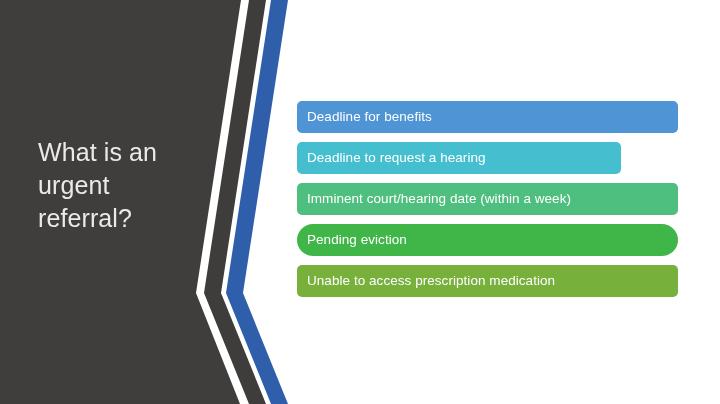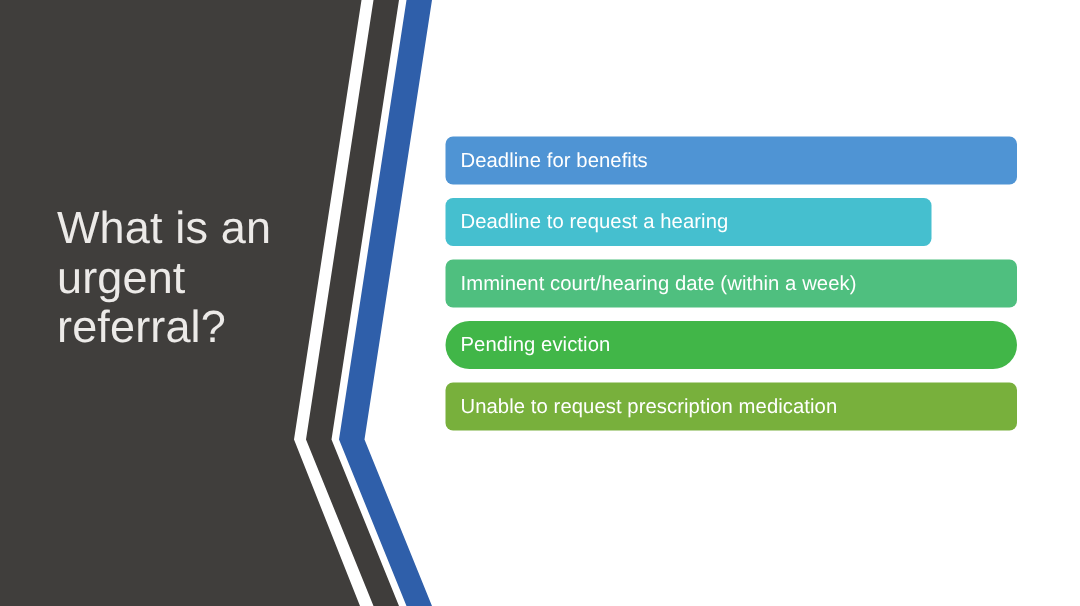--- a/index.html
+++ b/index.html
@@ -25,32 +25,32 @@
   }
 
   
   #title {
     position: absolute;
     left: 38px;
     top: 136px;
     width: 175px;
     color: #eceae8;
     font-family: "Liberation Sans", sans-serif;
-    font-size: 30px;
+    font-size: 25px;
     font-weight: 400;
     line-height: 33px;
     letter-spacing: 0.1px;
     white-space: pre-line;
   }
 
   
   #bars {
     position: absolute;
     left: 297px;
-    top: 91px;
+    top: 101px;
     width: 381px;
   }
   .bar {
     position: relative;
     height: 32px;
     margin-bottom: 9px;
     border-radius: 5px;
     display: flex;
     align-items: center;
     box-sizing: border-box;
@@ -99,18 +99,18 @@
 
     <div class="bar" style="background: rgb(79, 191, 127); width: 381px;">
       <span class="bar-label">Imminent court/hearing date (within a week)</span>
     </div>
 
     <div class="bar" style="background: rgb(65, 182, 72); width: 381px; border-radius: 16px;">
       <span class="bar-label">Pending eviction</span>
     </div>
 
     <div class="bar" style="background: rgb(120, 176, 60); width: 381px;">
-      <span class="bar-label">Unable to request prescription medication</span>
+      <span class="bar-label">Unable to access prescription medication</span>
     </div>
 
   </div>
 
 </div>
 
 </body></html>

